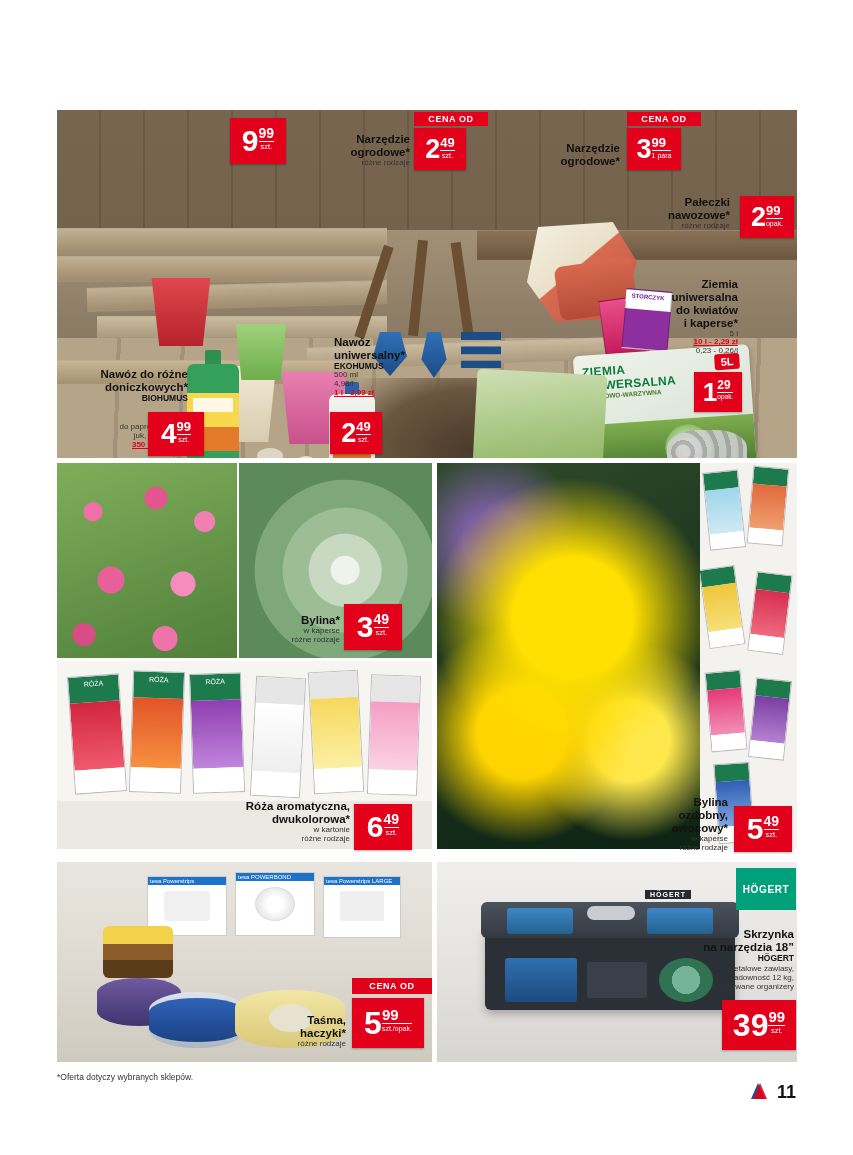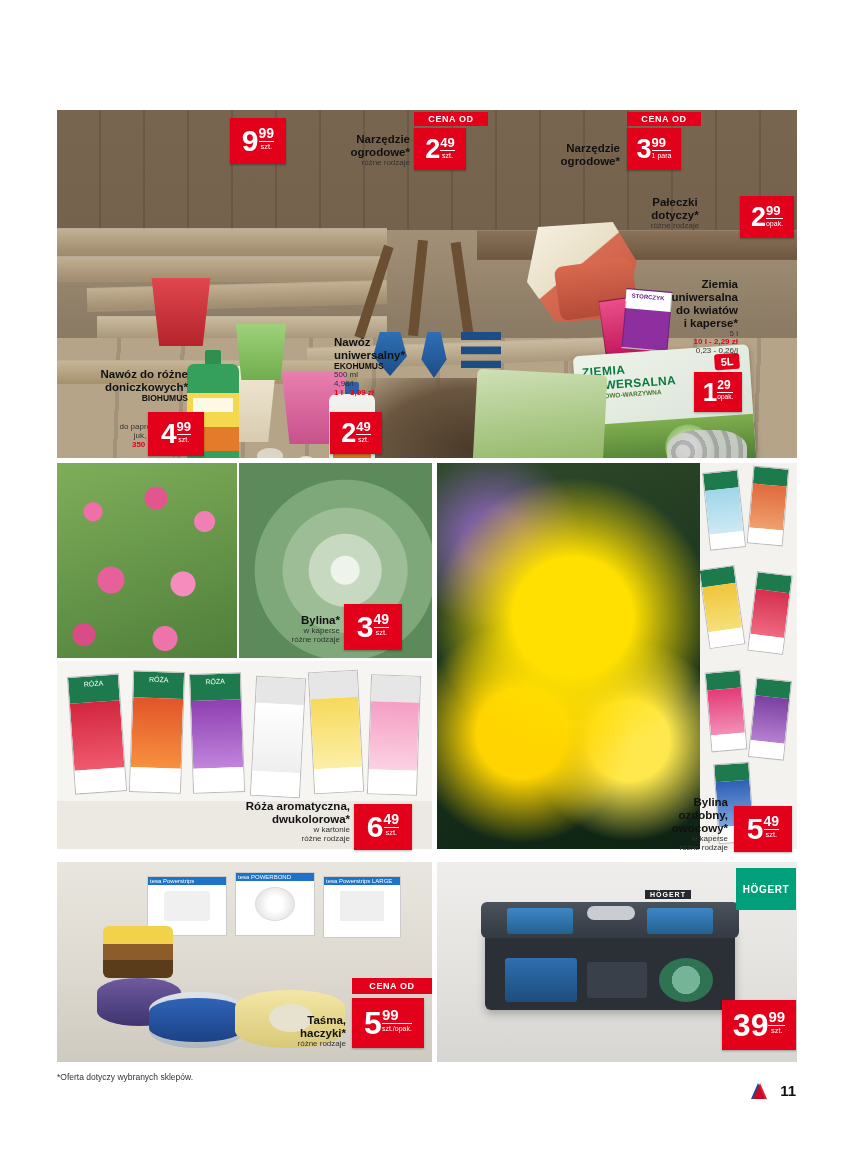--- a/index.html
+++ b/index.html
@@ -90,39 +90,39 @@
     font-size:9px; font-weight:bold; letter-spacing:.6px;
     display:flex; align-items:center; justify-content:center;
   }
 
   
   .lbl { position:absolute; line-height:1.12; }
   .lbl .name { font-weight:bold; font-size:11.5px; color:#111; }
   .lbl .sub  { font-weight:bold; font-size:8.5px; color:#111; }
   .lbl .desc { font-size:8px; color:#333; }
   .lbl .pricing { font-size:8px; color:#333; }
-  .lbl .pricing b { color:#e2001a; }
+  .lbl .pricing b { color:#e2001a;text-decoration:underline; }
   .r { text-align:right; }
 
   
   .nowosc {
     position:absolute; background:#00a07a; color:#fff;
     display:flex; align-items:center; justify-content:center;
     font-size:10px; font-weight:bold; letter-spacing:.6px;
   }
 
   
   .footnote { position:absolute; left:57px; top:1072px; font-size:8.5px; color:#333; }
   .footer-line { position:absolute; left:57px; top:1086px; display:flex; align-items:center; gap:6px; }
   .footer-line .txt { color:#e2001a; font-size:11.5px; font-weight:bold; }
   .footer-line .box {
     border:1px solid #e2001a; color:#e2001a; font-size:11.5px; font-weight:bold;
     padding:2px 8px; border-radius:3px;
   }
-  .pagenum { position:absolute; right:57px; top:1082px; font-size:15px; font-weight:bold; color:#111; }
+  .pagenum { position:absolute; right:57px; top:1082px; font-size:18px; font-weight:bold; color:#111; }
   .carrefour-logo {
     position:absolute; right:86px; top:1083px; width:16px; height:16px;
   }
   .carrefour-logo .b { position:absolute; top:0; width:0;height:0;
       border-left:7px solid transparent;border-right:7px solid transparent; }
   .carrefour-logo .blue { left:0; border-bottom:16px solid #0e4f9e; }
   .carrefour-logo .red  { left:2px; border-bottom:16px solid #e2001a; opacity:.9; }
 
   
   .packet { position:absolute; border:1px solid rgba(0,0,0,.25); background:#fff; }
@@ -248,23 +248,23 @@
   <div class="tag" style="left:627px; top:128px; width:54px; height:42px;">
     <div class="price">
       <span class="int" style="font-size:27px;">3</span>
       <span class="right">
         <span class="dec" style="font-size:13px;">99</span>
         <span class="unit" style="font-size:7px;">1 para</span>
       </span>
     </div>
   </div>
 
-  <div class="lbl r" style="left:620px; top:196px; width:110px;text-align:center;">
+  <div class="lbl r" style="left:620px; top:196px; width:110px;">
     <div class="name">Pałeczki</div>
-    <div class="name">dotyczy*</div>
+    <div class="name">nawozowe*</div>
     <div class="desc">różne rodzaje</div>
   </div>
   <div class="tag" style="left:740px; top:196px; width:54px; height:42px;">
     <div class="price">
       <span class="int" style="font-size:27px;">2</span>
       <span class="right">
         <span class="dec" style="font-size:13px;">99</span>
         <span class="unit" style="font-size:7px;">opak.</span>
       </span>
     </div>
@@ -531,20 +531,28 @@
 
     <div style="position:absolute; left:68px; top:96px; width:72px; height:44px; background:linear-gradient(180deg,#2f6fb0,#1d4c7e); border-radius:3px;"></div>
     <div style="position:absolute; left:150px; top:100px; width:60px; height:36px; background:#3a4049; border-radius:3px;"></div>
     <div style="position:absolute; left:222px; top:96px; width:54px; height:44px; border-radius:50%;
                 background:radial-gradient(circle,#7fc3a2 0 40%,#2f7a55 41% 100%); opacity:.9;"></div>
   </div>
   <div class="nowosc" style="left:736px; top:868px; width:60px; height:42px;">
       <span>HÖGERT</span>
     </div>
 
+  <div class="lbl r" style="left:616px; top:928px; width:178px;">
+    <div class="name">Skrzynka</div>
+    <div class="name">na narzędzia 18”</div>
+    <div class="sub">HÖGERT</div>
+    <div class="desc" style="margin-top:2px;">metalowe zawiasy,</div>
+    <div class="desc">ładowność 12 kg,</div>
+    <div class="desc">wyjmowane organizery</div>
+  </div>
   <div class="tag" style="left:722px; top:1000px; width:74px; height:50px;">
     <div class="price">
       <span class="int" style="font-size:32px;">39</span>
       <span class="right">
         <span class="dec" style="font-size:15px;">99</span>
         <span class="unit" style="font-size:7.5px;">szt.</span>
       </span>
     </div>
   </div>
 

